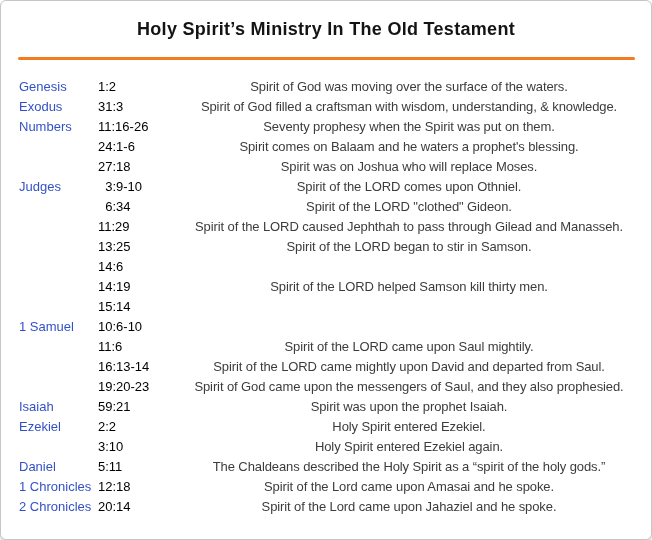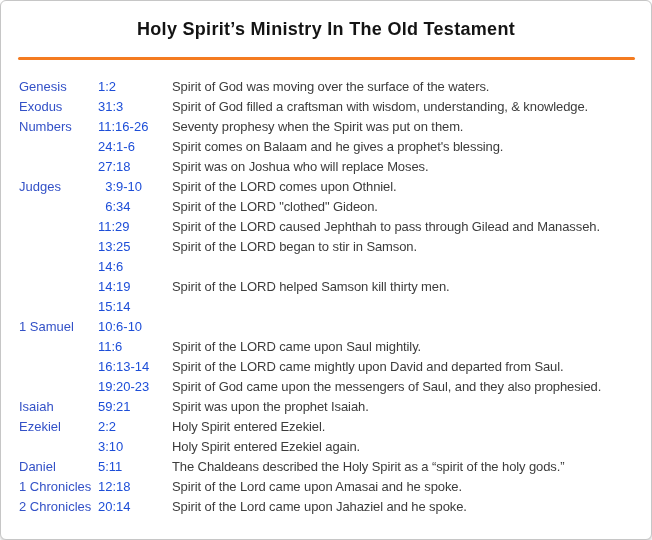--- a/index.html
+++ b/index.html
@@ -43,27 +43,28 @@
     height: 20px;
     padding-left: 18px;
     padding-right: 5px;
     font-size: 13px;
   }
   .book {
     color: #3351c7;
     white-space: pre;
   }
   .ref {
-    color: #1d4ed8;
+    color: #000000;
     white-space: pre;
   }
   .desc {
     color: #3c3c3c;
     white-space: nowrap;
     letter-spacing: -0.1px;
+    text-align: center;
   }
 </style>
 </head>
 <body>
 
 <div class="sheet">
   <div class="title">Holy Spirit’s Ministry In The Old Testament</div>
   <div class="rule"></div>
   <div class="rows" id="rows">
       <div class="row">
@@ -77,21 +78,21 @@
         <span class="desc">Spirit of God filled a craftsman with wisdom, understanding, &amp; knowledge.</span>
       </div>
       <div class="row">
         <span class="book">Numbers</span>
         <span class="ref">11:16-26</span>
         <span class="desc">Seventy prophesy when the Spirit was put on them.</span>
       </div>
       <div class="row">
         <span class="book"></span>
         <span class="ref">24:1-6</span>
-        <span class="desc">Spirit comes on Balaam and he gives a prophet's blessing.</span>
+        <span class="desc">Spirit comes on Balaam and he waters a prophet's blessing.</span>
       </div>
       <div class="row">
         <span class="book"></span>
         <span class="ref">27:18</span>
         <span class="desc">Spirit was on Joshua who will replace Moses.</span>
       </div>
       <div class="row">
         <span class="book">Judges</span>
         <span class="ref">  3:9-10</span>
         <span class="desc">Spirit of the LORD comes upon Othniel.</span>

